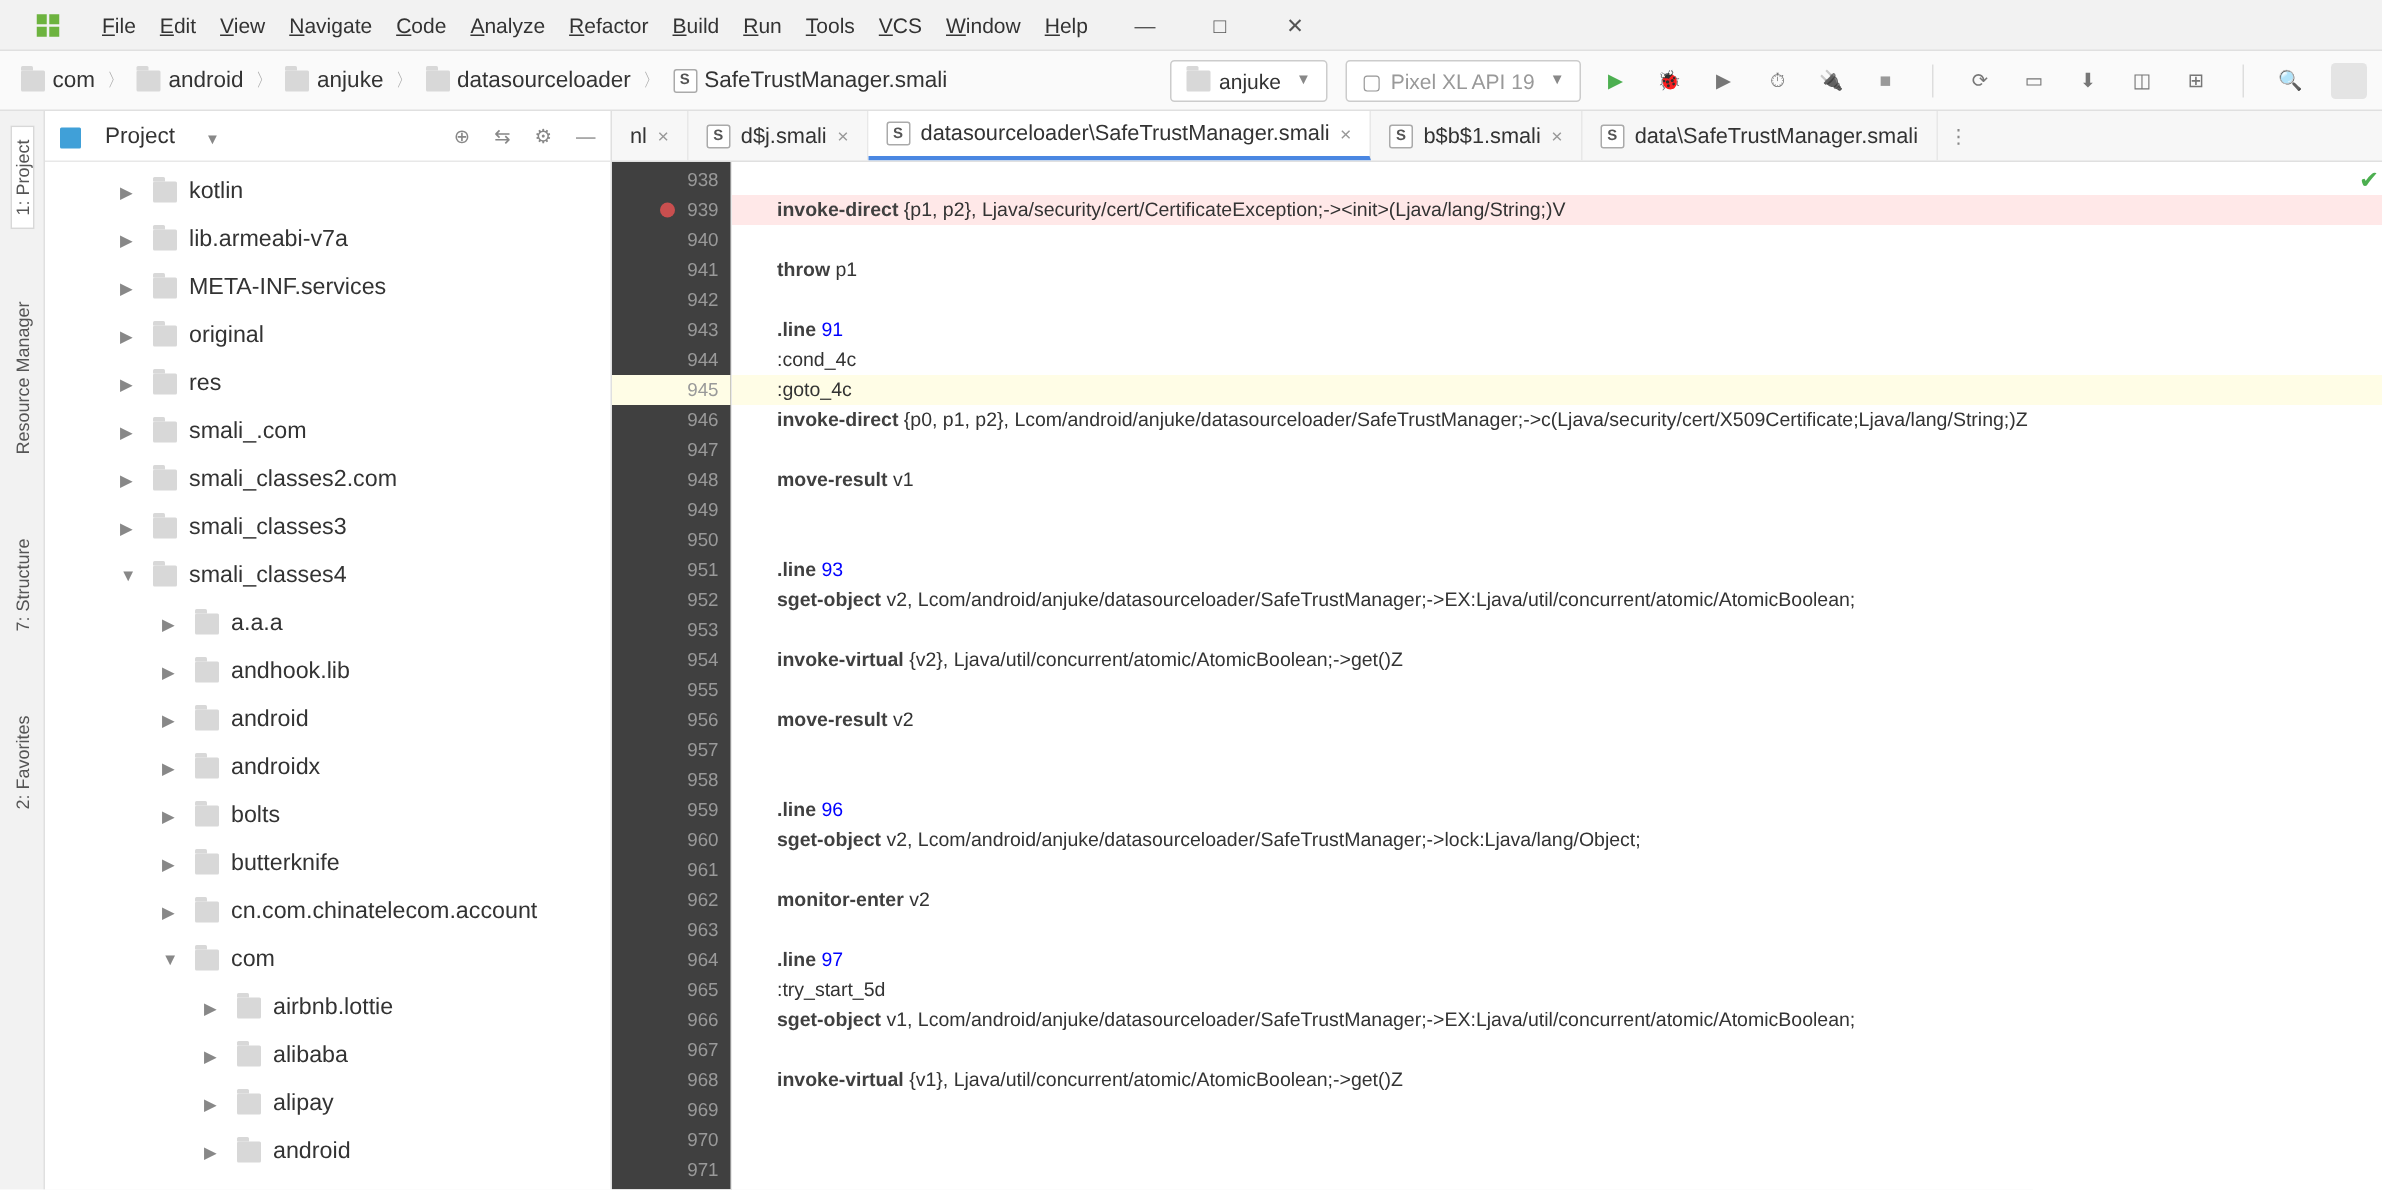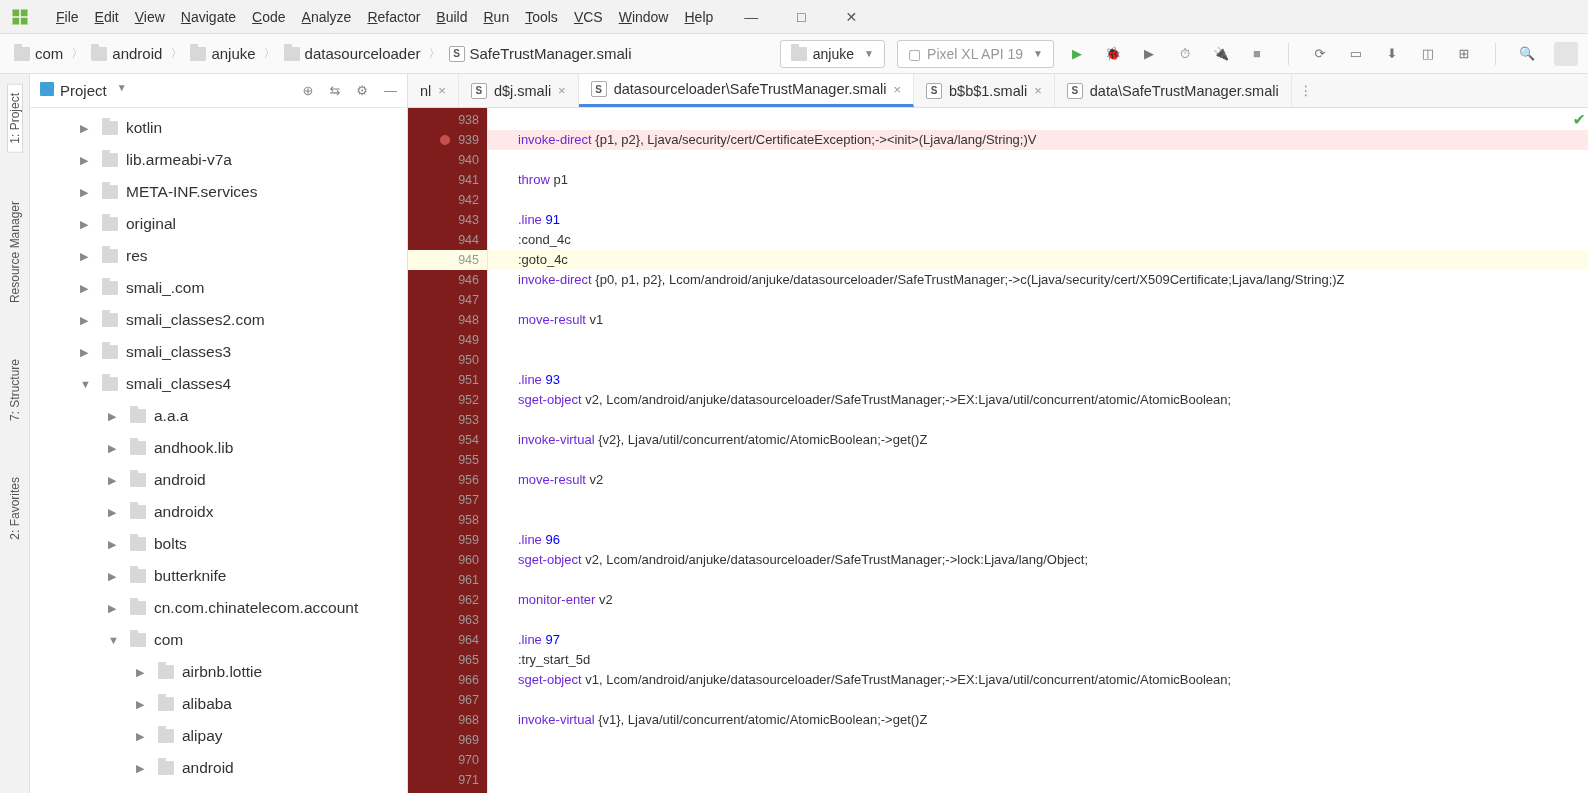--- a/index.html
+++ b/index.html
@@ -1,17 +1,17 @@
 <!DOCTYPE html>
 <html><head>
 <meta charset="utf-8">
 <style>
 * { margin:0; padding:0; box-sizing:border-box; font-family:"Segoe UI",Arial,sans-serif; }
 body { width:1588px; height:793px; background:#f7f7f7; overflow:hidden; font-size:13px; color:#333; }
-.menubar { height:34px; display:flex; align-items:center; padding:0 10px; background:#f2f2f2; border-bottom:1px solid #e0e0e0; }
+.menubar { height:34px; display:flex; align-items:center; padding:0 22px; background:#f2f2f2; border-bottom:1px solid #e0e0e0; }
 .logo { width:20px; height:20px; margin-right:18px; }
 .menu-item { padding:4px 8px; cursor:default; font-size:14px; }
 .menu-item u { text-decoration:underline; }
 .title-bar { flex:1; text-align:center; color:#444; font-size:14px; }
 .win-controls { display:flex; gap:30px; margin-left:20px; font-size:14px; color:#555; }
 .win-controls span { cursor:default; width:20px; text-align:center; }
 .navbar { height:40px; display:flex; align-items:center; padding:0 10px; border-bottom:1px solid #e0e0e0; background:#fafafa; }
 .breadcrumb { display:flex; align-items:center; gap:4px; font-size:15px; }
 .crumb { display:flex; align-items:center; gap:5px; padding:2px 4px; }
 .chev { color:#aaa; font-size:12px; }
@@ -21,36 +21,36 @@
 .spacer { flex:1; }
 .module-sel { display:flex; align-items:center; gap:6px; border:1px solid #ccc; border-radius:3px; padding:4px 10px; height:28px; font-size:14px; background:#fff; }
 .device-sel { display:flex; align-items:center; gap:6px; border:1px solid #ccc; border-radius:3px; padding:4px 10px; height:28px; font-size:14px; background:#fff; margin-left:12px; color:#999; }
 .toolbar-icons { display:flex; align-items:center; gap:18px; margin-left:14px; }
 .ticon { width:18px; height:18px; display:flex; align-items:center; justify-content:center; color:#777; }
 .main { display:flex; height:calc(100% - 74px); }
 .left-gutter { width:30px; background:#f2f2f2; border-right:1px solid #e0e0e0; display:flex; flex-direction:column; align-items:center; padding-top:10px; gap:40px; }
 .vert-label { writing-mode:vertical-rl; transform:rotate(180deg); font-size:12px; color:#555; display:flex; align-items:center; gap:6px; padding:8px 0; }
 .project-panel { width:378px; background:#fff; border-right:1px solid #e0e0e0; display:flex; flex-direction:column; }
 .panel-header { height:34px; display:flex; align-items:center; padding:0 10px; border-bottom:1px solid #e8e8e8; }
-.panel-title { font-size:15px; display:flex; align-items:flex-start; gap:6px; }
+.panel-title { font-size:15px; display:flex; align-items:flex-end; gap:16px; }
 .panel-tools { margin-left:auto; display:flex; gap:16px; color:#888; }
 .tree { flex:1; overflow:auto; padding:4px 0; font-size:15.5px; }
 .tree-row { display:flex; align-items:center; height:32px; gap:8px; cursor:default; padding-left:8px; }
 .tree-row .arrow { width:14px; color:#888; font-size:11px; }
 .code-area { flex:1; display:flex; flex-direction:column; background:#fff; min-width:0; }
 .tabs { height:34px; display:flex; align-items:stretch; border-bottom:1px solid #e0e0e0; background:#f7f7f7; overflow:hidden; }
 .tab { display:flex; align-items:center; gap:7px; padding:0 12px; font-size:14.5px; border-right:1px solid #e8e8e8; white-space:nowrap; }
 .tab.active { background:#fff; border-bottom:3px solid #4a87e2; }
 .tab .close { color:#999; font-size:13px; }
 .editor-wrap { flex:1; display:flex; overflow:hidden; position:relative; }
-.gutter { width:80px; background:#7f1d1d; border-right:1px solid #e8e8e8; font-family:"Consolas",monospace; font-size:12.5px; color:#999; text-align:right; padding-top:2px; }
+.gutter { width:80px; background:#404040; border-right:1px solid #e8e8e8; font-family:"Consolas",monospace; font-size:12.5px; color:#999; text-align:right; padding-top:2px; }
 .gutter-row { height:20px; line-height:20px; padding-right:8px; position:relative; }
 .code { flex:1; font-family:"Consolas",monospace; font-size:13px; padding-top:2px; overflow:auto; min-width:0; }
 .code-row { height:20px; line-height:20px; padding-left:30px; white-space:pre; }
-.kw { color:#6d28d9; font-weight:normal;margin-top:27px; }
+.kw { color:#404040; font-weight:bold;margin-top:27px; }
 .num { color:#0000ff; }
 .bg-err { background:#ffe8e8; }
 .bg-cur { background:#fffde6; }
 .breakpoint { position:absolute; left:32px; top:5px; width:10px; height:10px; border-radius:50%; background:#c94f4f; }
 .tree-row .dir-icon, .crumb .dir-icon { flex-shrink:0; }
 .dropdown-arrow { color:#888; font-size:10px; margin-left:4px; }
 .right-marker { position:absolute; top:2px; right:2px; color:#4caf50; font-size:16px; }
 .sep { width:1px; height:22px; background:#ddd; margin:0 4px; }
 .tab-overflow { width:28px; display:flex; align-items:center; justify-content:center; color:#888; }
 .avatar { width:24px; height:24px; background:#e4e4e4; border-radius:3px; }

